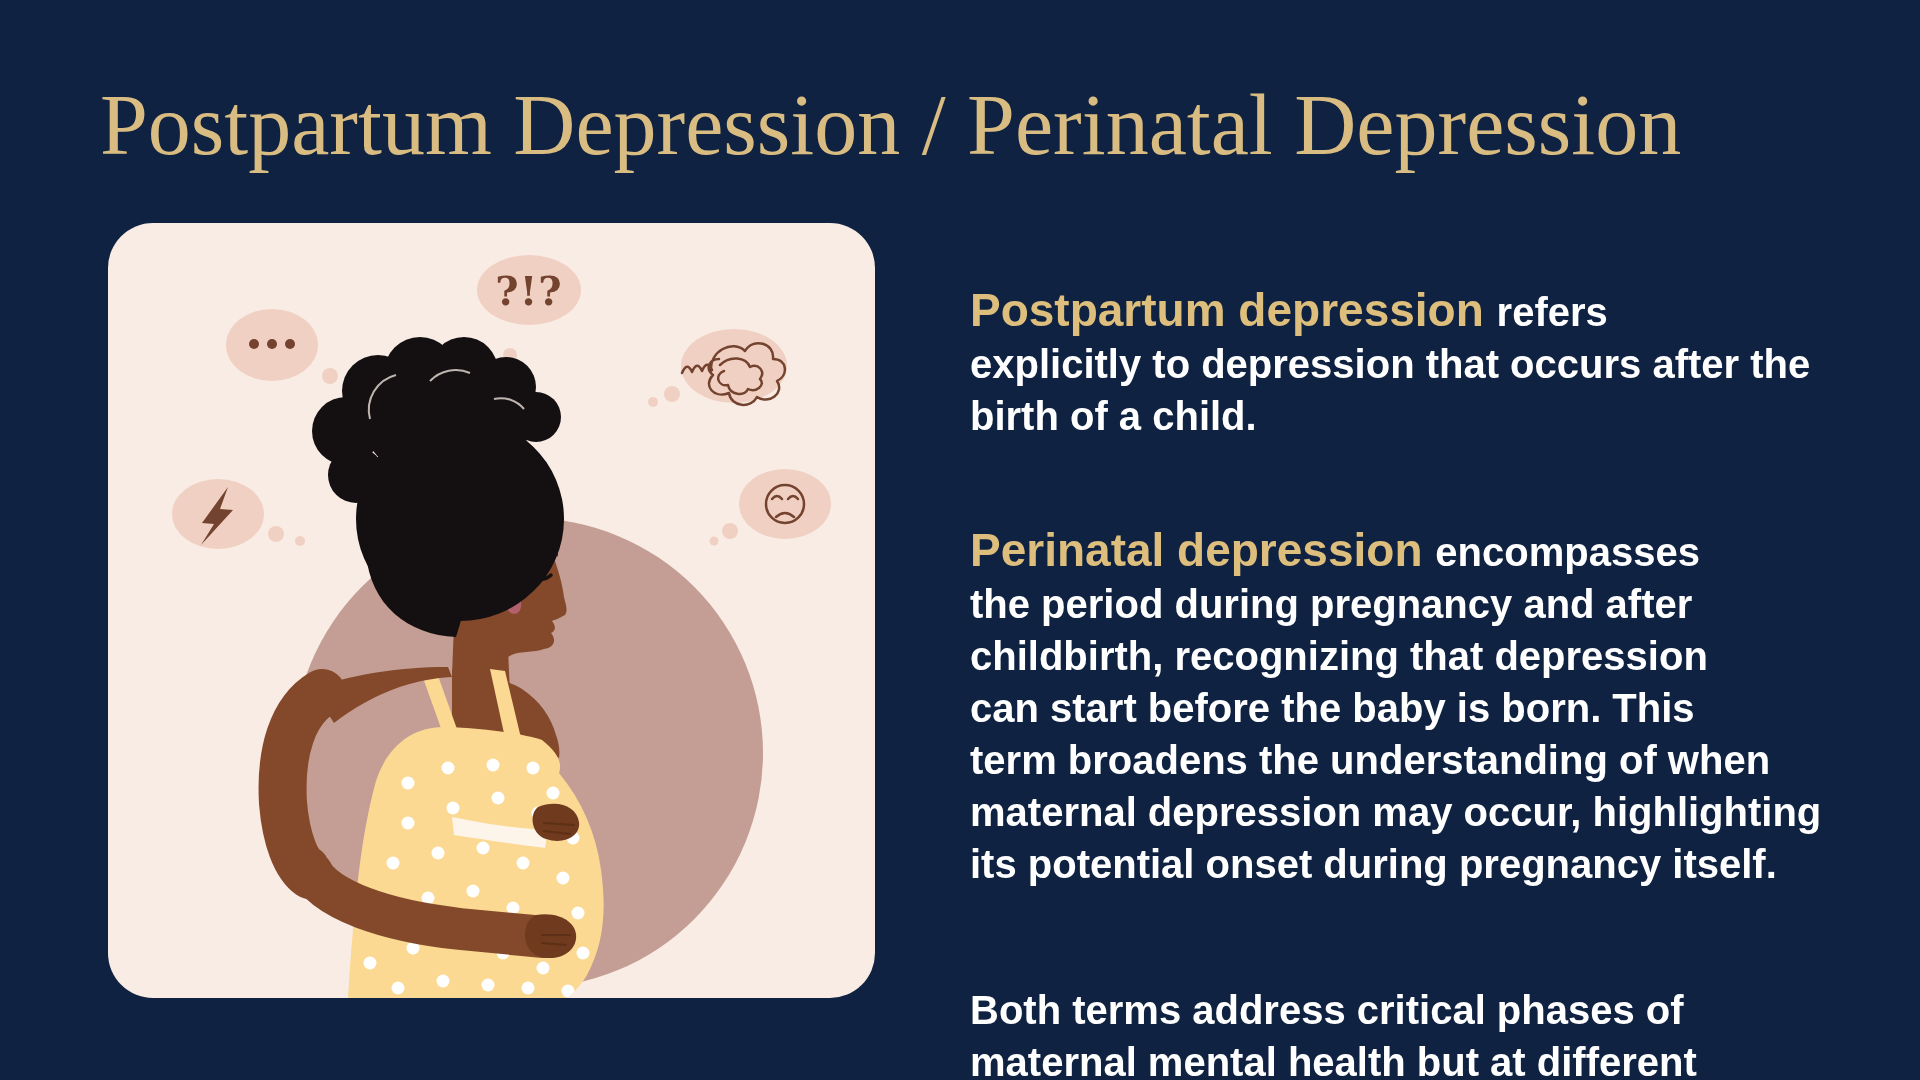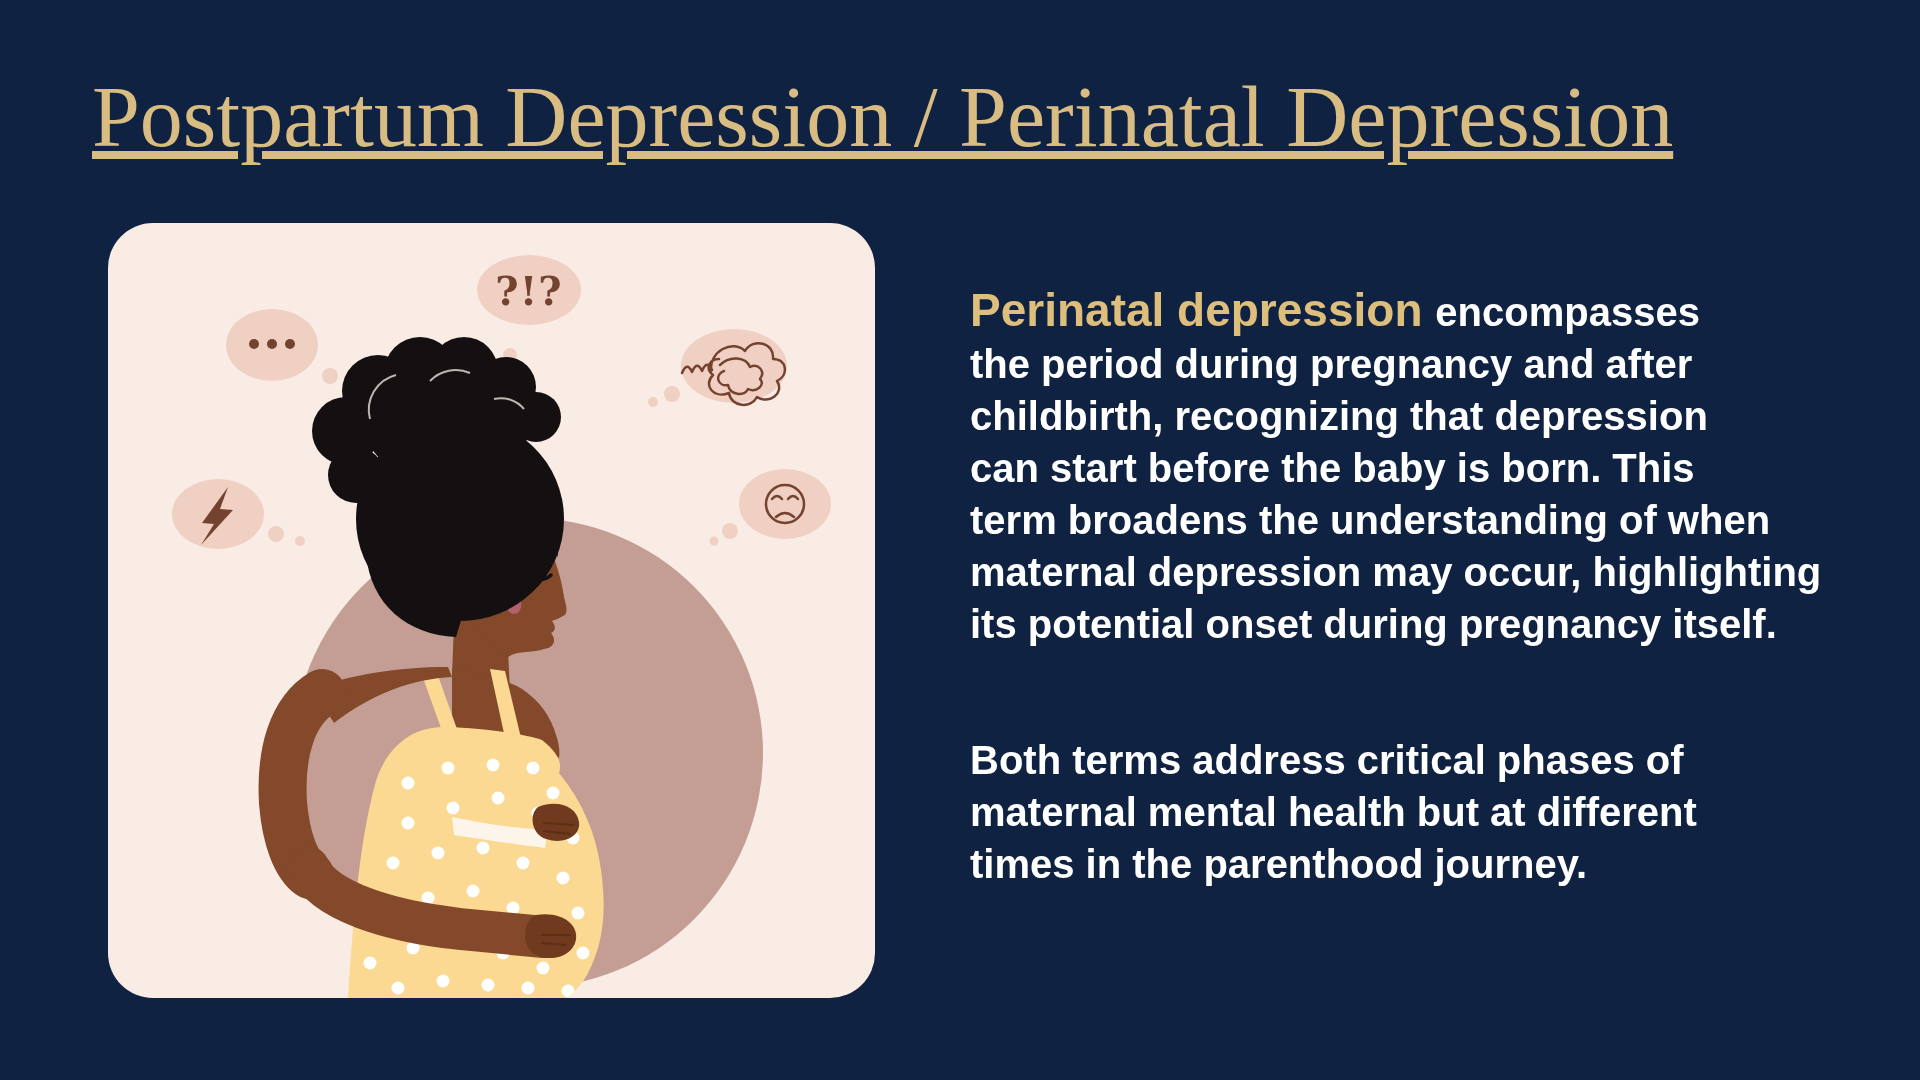--- a/index.html
+++ b/index.html
@@ -2,27 +2,26 @@
 <html><head>
 <meta charset="utf-8">
 <style>
   html,body{margin:0;padding:0;}
   body{
     width:1920px;height:1080px;position:relative;overflow:hidden;
     background:#0f2241;
     font-family:"Liberation Sans", sans-serif;
   }
   .title{
-    position:absolute;left:92px;top:74px;margin:0;
+    position:absolute;left:92px;top:74px;margin:8px;
     font-family:"Liberation Serif", serif;
     font-weight:normal;
     font-size:86px;line-height:1;
     color:#d9bc82;
     white-space:nowrap;
-    text-decoration:underline;
   }
   .card{
     position:absolute;left:108px;top:223px;width:767px;height:775px;
     background:#f9ece5;border-radius:45px;overflow:hidden;
   }
   .card svg{display:block;}
   .content{
     position:absolute;left:970px;top:232px;
     color:#ffffff;font-weight:bold;
     font-size:40px;line-height:52px;
@@ -191,20 +190,25 @@
             <path d="M 434,720 L 458,722"></path>
         </g>
       </g>
 
     </g>
   </svg>
 </div>
 
 <div class="content">
   <p class="para">
+    <span class="para-lead">Postpartum depression</span><span>refers
+explicitly to depression that occurs after the
+birth of a child.</span>
+  </p>
+  <p class="para">
     <span class="para-lead">Perinatal depression</span><span>encompasses
 the period during pregnancy and after
 childbirth, recognizing that depression
 can start before the baby is born. This
 term broadens the understanding of when
 maternal depression may occur, highlighting
 its potential onset during pregnancy itself.</span>
   </p>
   <p class="para">
     <span class="para-lead"></span><span>Both terms address critical phases of

